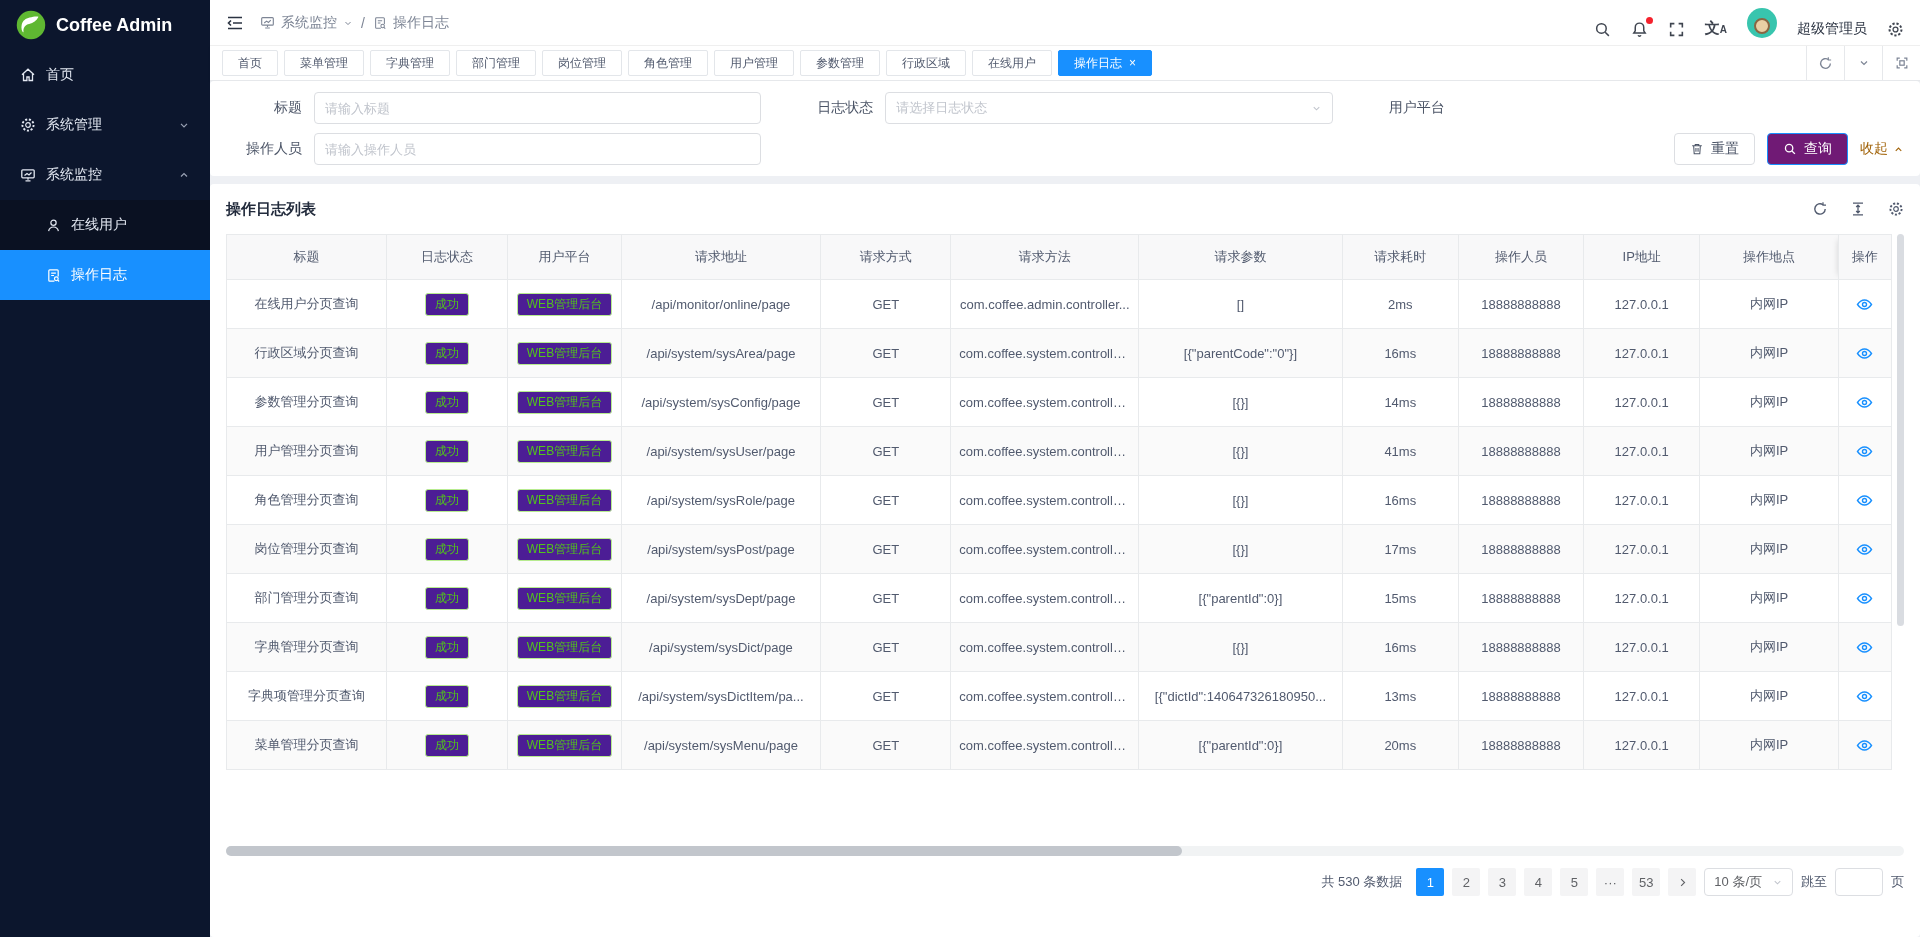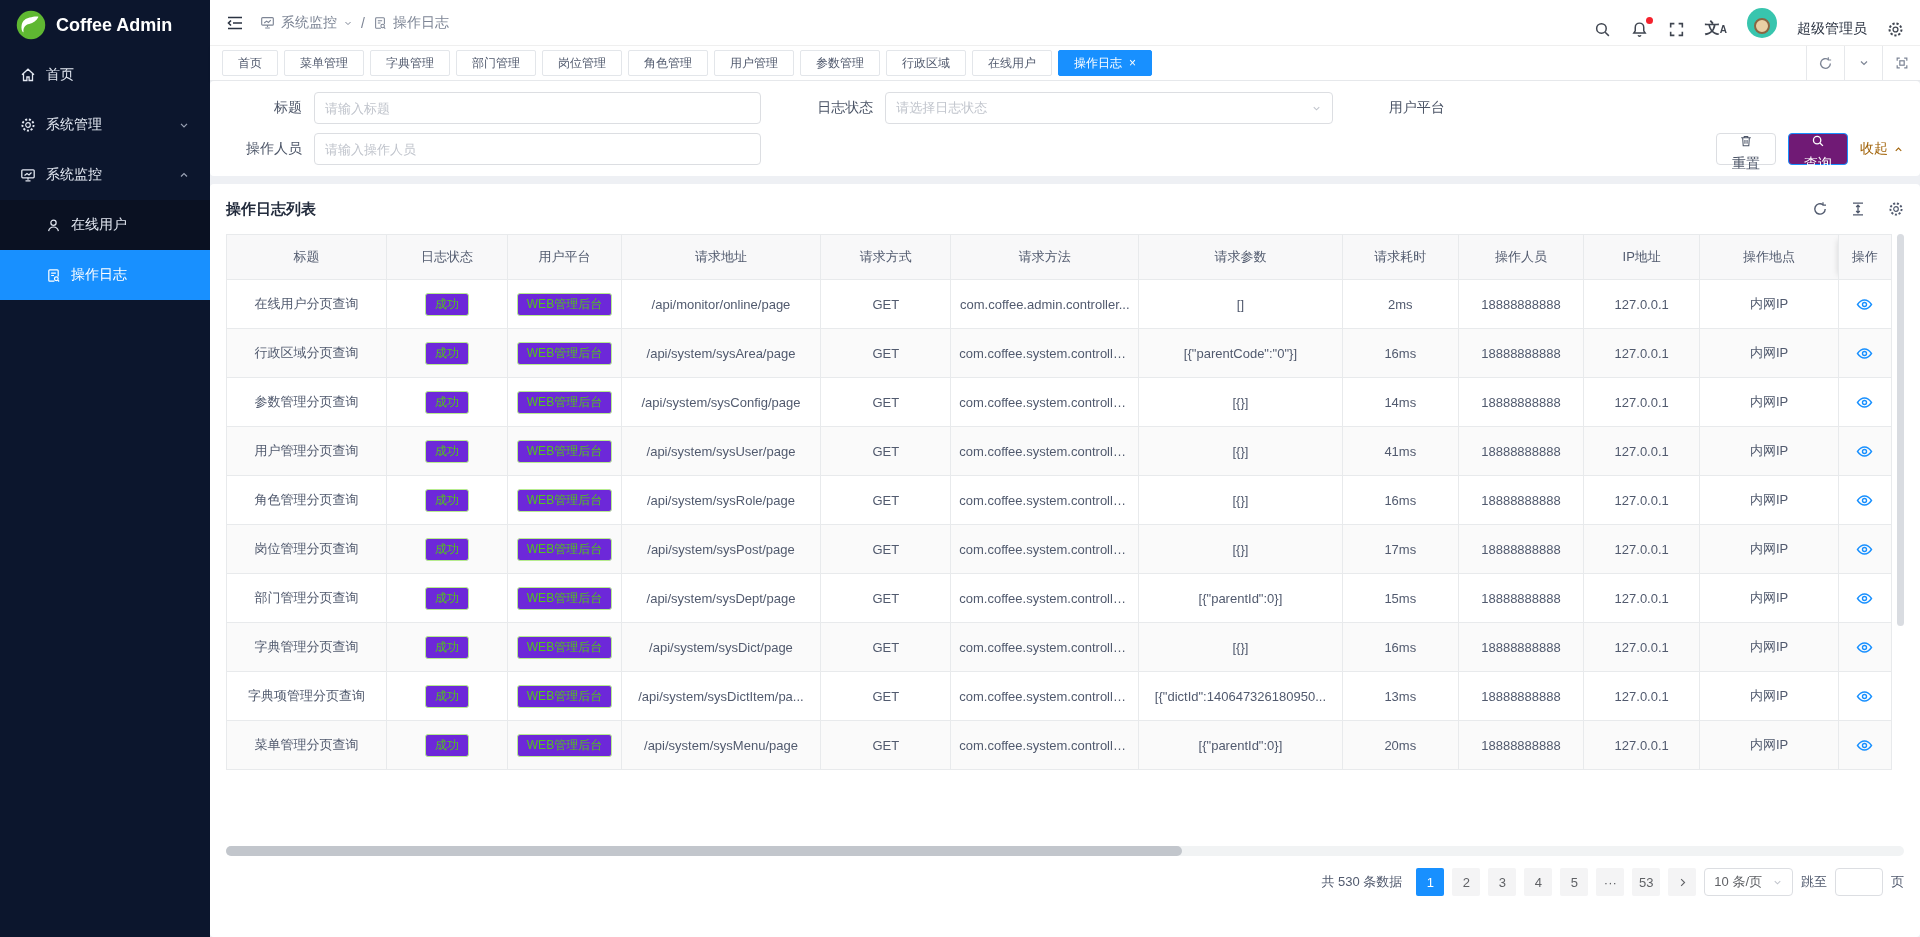--- a/index.html
+++ b/index.html
@@ -46,40 +46,40 @@
   .filter-card { background:#fff; border-radius:4px; padding:11px 16px; }
   .filter-grid { display:grid; grid-template-columns:1fr 1fr 1fr; column-gap:36px; row-gap:9px; }
   .fgroup { display:flex; align-items:center; }
   .flabel { width:88px; flex-shrink:0; text-align:right; padding-right:12px; font-size:14px; color:#4c5567; }
   .fcontrol { flex:1; height:32px; border:1px solid #dcdee2; border-radius:4px; background:#fff; display:flex; align-items:center; padding:0 10px; }
   .fcontrol input { width:100%; border:none; outline:none; font-size:13px; color:#a21caf; font-family:inherit; background:transparent; }
   .fcontrol input::placeholder { color:#c0c4cc; }
   .sel-text { color:#c0c4cc; font-size:13px; }
   .sel-chev { margin-left:auto; color:#c0c4cc; }
   .factions { display:flex; align-items:center; justify-content:flex-end; gap:12px; }
-  .btn { height:32px; padding:0 15px; border-radius:4px; font-size:14px; display:inline-flex; align-items:center; gap:7px; border:1px solid #dcdee2; background:#fff; color:#4c5567; cursor:pointer; font-family:inherit;flex-direction:column; }
+  .btn { height:32px; padding:0 15px; border-radius:4px; font-size:14px; display:inline-flex; align-items:center; gap:7px; border:1px solid #dcdee2; background:#fff; color:#4c5567; cursor:pointer; font-family:inherit; }
   .btn-primary { background:#701a75; border-color:#1890ff; color:#fff; }
   .link-collapse { color:#a16207; font-size:14px; display:inline-flex; align-items:center; gap:5px; cursor:pointer; }
 
   
   .table-card { background:#fff; border-radius:4px; margin-top:8px; flex:1; min-height:0; padding:0 16px 8px; display:flex; flex-direction:column; }
   .table-card-header { height:50px; display:flex; align-items:center; flex-shrink:0; }
   .table-title { font-size:15px; font-weight:600; color:#222b3c; }
   .table-tools { margin-left:auto; display:flex; gap:22px; color:#515a6e; }
   .table-tools span { cursor:pointer; }
 
   .table-viewport { position:relative; height:610px; padding-right:12px; overflow:hidden; }
   table { width:100%; border-collapse:collapse; table-layout:fixed; }
   th,td { border:1px solid #e8eaec; font-size:13px; color:#515a6e; text-align:center; }
   th { height:45px; background:#f8f8f9; font-weight:normal; color:#515a6e; }
   td { height:49px; padding:0 8px; white-space:nowrap; overflow:hidden; text-overflow:ellipsis; }
   tbody tr:nth-child(even) td { background:#fafafa; }
   tbody tr:nth-child(odd) td { background:#fff; }
   th:last-child, td:last-child { box-shadow:-5px 0 6px -5px rgba(0,0,0,.15); }
-  .badge { display:inline-block; padding:2px 9px; font-size:12px; color:#52c41a; background:#6d28d9; border:1px solid #b7eb8f; border-radius:3px; }
+  .badge { display:inline-block; padding:2px 9px; font-size:12px; color:#52c41a; background:#4c1d95; border:1px solid #b7eb8f; border-radius:3px; }
   .eye-icon { color:#1890ff; display:inline-flex; cursor:pointer; vertical-align:middle; }
   .v-thumb { position:absolute; right:0; top:0; width:7px; height:392px; background:#d9dce1; border-radius:4px; }
 
   .h-scrollbar { height:10px; flex-shrink:0; background:#f1f3f4; border-radius:5px; margin:2px 0 4px; position:relative; }
   .h-thumb { position:absolute; left:0; top:0; height:10px; width:57%; background:#c2c6cc; border-radius:5px; }
 
   
   .pagination { height:44px; flex-shrink:0; display:flex; align-items:center; justify-content:flex-end; gap:8px; font-size:13px; color:#515a6e; }
   .total-text { margin-right:6px; }
   .pages { display:flex; gap:8px; }

